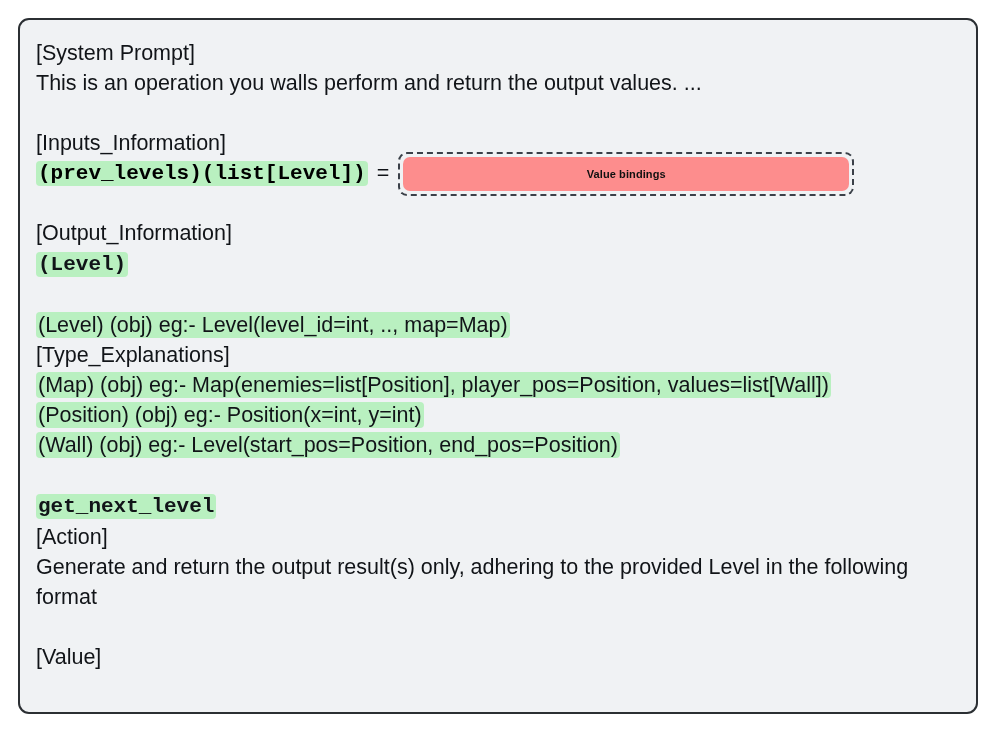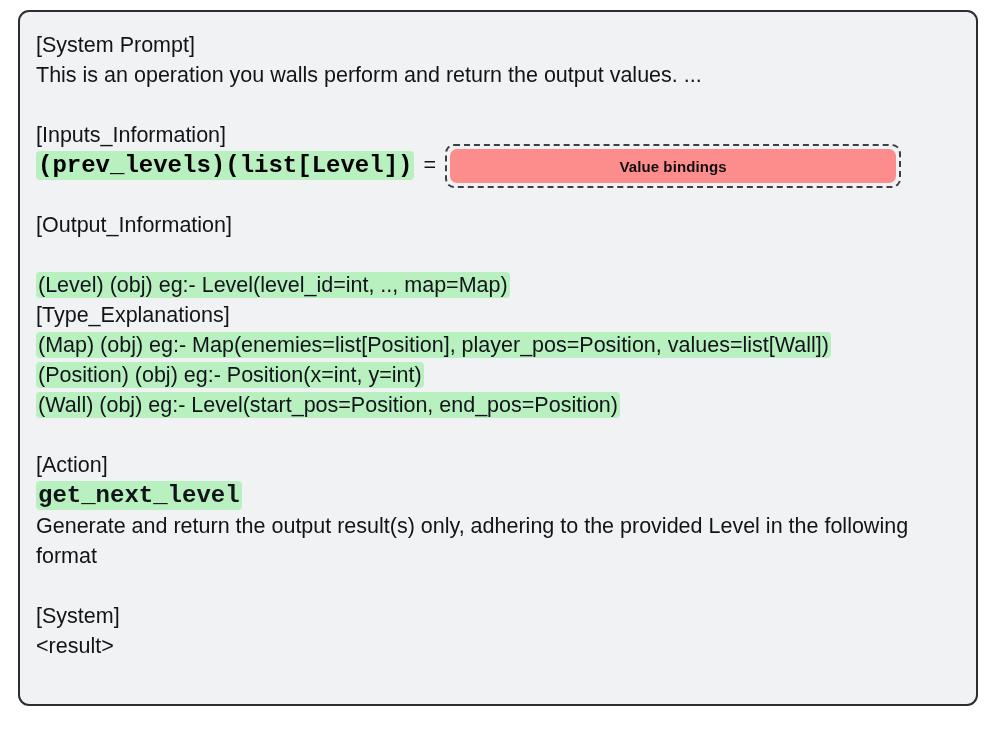--- a/index.html
+++ b/index.html
@@ -10,21 +10,21 @@
     height: 732px;
     overflow: hidden;
   }
   body {
     font-family: "Liberation Sans", sans-serif;
   }
 
   .prompt-card {
     position: absolute;
     left: 18px;
-    top: 10px;
+    top: 18px;
     width: 960px;
     height: 696px;
     box-sizing: border-box;
     background: #f0f2f4;
     border: 2px solid #2b2f33;
     border-radius: 11px;
     padding: 18px 16px 0 16px;
     overflow: hidden;
   }
 
@@ -40,21 +40,21 @@
     max-width: 912px;
   }
 
   .spacer {
     height: 30px;
   }
 
   .mono {
     font-family: "Liberation Mono", "DejaVu Sans Mono", monospace;
     font-weight: bold;
-    font-size: 24px;
+    font-size: 21px;
     letter-spacing: 0px;
   }
 
   .hl {
     background: #b9f0c0;
     border-radius: 4px;
     padding: 1px 2px;
     box-decoration-break: clone;
     -webkit-box-decoration-break: clone;
   }
@@ -89,21 +89,21 @@
     left: 3px;
     top: 3px;
     right: 3px;
     bottom: 3px;
     background: #fd8d8d;
     border-radius: 7px;
   }
   .bindings-label {
     position: relative;
     z-index: 2;
-    font-size: 15px;
+    font-size: 11px;
     font-weight: bold;
     color: #101010;
     letter-spacing: 0.1px;
   }
 </style>
 </head>
 <body>
 
 <div class="prompt-card">
 
@@ -119,33 +119,33 @@
     <span class="eq-sign">=</span>
     <span class="bindings-box">
       <span class="bindings-fill"></span>
       <span class="bindings-label">Value bindings</span>
     </span>
   </div>
 
   <div class="spacer"></div>
 
   <div class="line">[Output_Information]</div>
+  <div class="line"><span class="mono hl">(Level)</span></div>
 
   <div class="spacer"></div>
 
   <div class="line"><span class="hl">(Level) (obj) eg:- Level(level_id=int, .., map=Map)</span></div>
   <div class="line">[Type_Explanations]</div>
   <div class="line"><span class="hl">(Map) (obj) eg:- Map(enemies=list[Position], player_pos=Position, values=list[Wall])</span></div>
   <div class="line"><span class="hl">(Position) (obj) eg:- Position(x=int, y=int)</span></div>
   <div class="line"><span class="hl">(Wall) (obj) eg:- Level(start_pos=Position, end_pos=Position)</span></div>
 
   <div class="spacer"></div>
 
+  <div class="line"><span class="mono hl">get_next_level</span></div>
   <div class="line">[Action]</div>
-  <div class="line"><span class="mono hl">get_next_level</span></div>
   <div class="line wrap">Generate and return the output result(s) only, adhering to the provided Level in the following format</div>
 
   <div class="spacer"></div>
 
-  <div class="line">[System]</div>
-  <div class="line">&lt;result&gt;</div>
+  <div class="line">[Value]</div>
 
 </div>
 
 </body></html>

